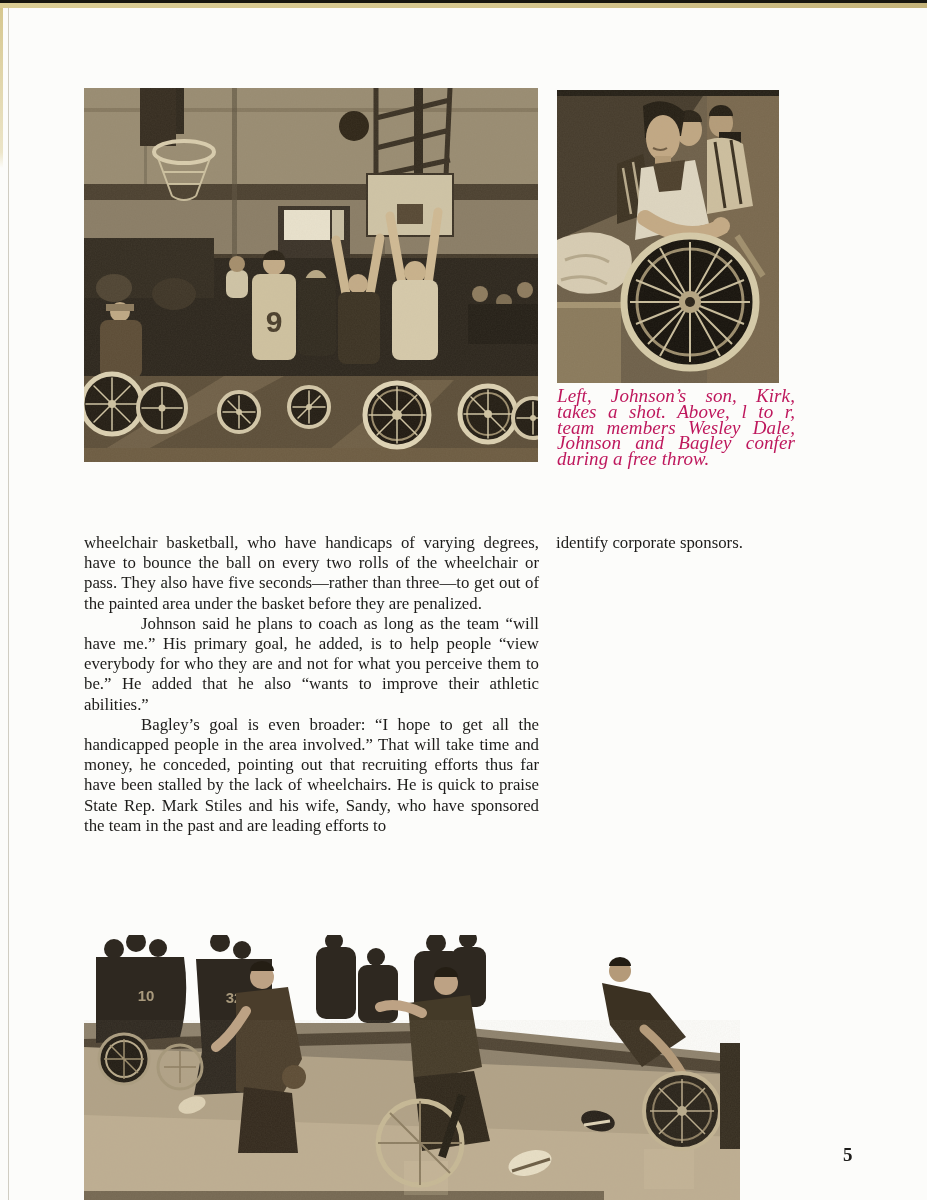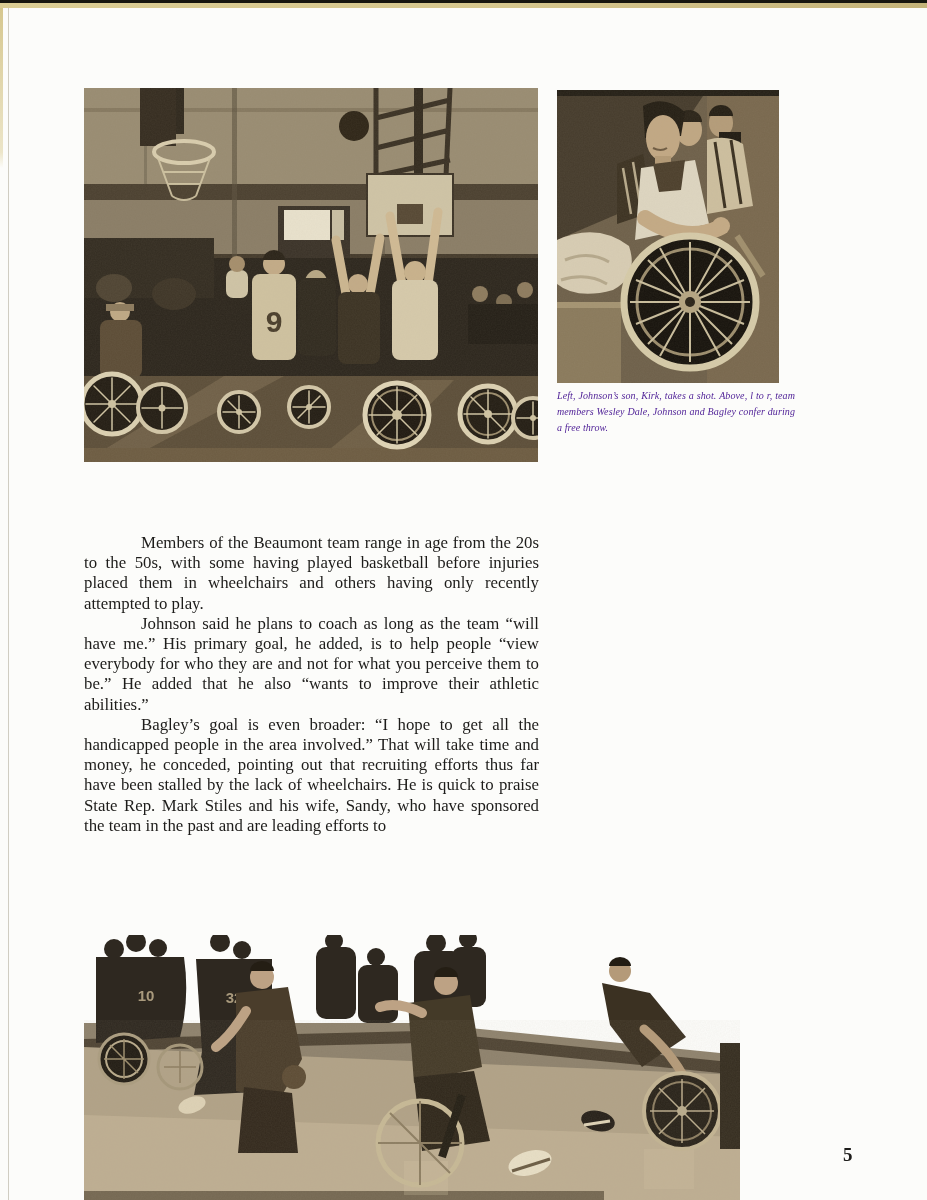--- a/index.html
+++ b/index.html
@@ -17,22 +17,22 @@
     background:linear-gradient(180deg,#d6c78e,#ece5c8 90%,rgba(236,229,200,0));}
   .edge-left-line{position:absolute;left:8px;top:8px;width:1px;height:1192px;background:#b8b3a5;opacity:.65;}
 
   figure{margin:0;padding:0;position:absolute;}
   .photo svg{display:block;}
   .photo-gym{left:84px;top:88px;width:454px;height:374px;}
   .photo-kirk{left:557px;top:90px;width:222px;height:293px;}
   .photo-action{left:84px;top:935px;width:656px;height:265px;text-align:right;}
 
   .caption{
-    position:absolute;font-style:italic;font-size:10px;line-height:15.8px;
-    color:#4c1d95;text-align:justify;font-weight:500;letter-spacing:.1px;
+    position:absolute;font-style:italic;font-size:19px;line-height:15.8px;
+    color:#be185d;text-align:justify;font-weight:500;letter-spacing:.1px;
   }
   .caption-top{left:557px;top:388px;width:238px;}
   .caption-bottom{left:748px;top:1051px;width:92px;line-height:15.4px;}
 
   .col{
     position:absolute;top:533px;font-size:16.8px;line-height:20.2px;
     text-align:justify;color:#1d1c1a;
   }
   .col-left{left:84px;width:455px;}
   .col-right{left:556px;width:319px;}
@@ -220,25 +220,26 @@
         <circle cx="133" cy="212" r="11" fill="#b5a582"></circle>
         <circle cx="133" cy="212" r="5" fill="#2a2318"></circle>
       </g>
       <rect width="222" height="293" filter="url(#grainB)" opacity="0.5"></rect>
     </svg>
   </figure>
 
   <div class="caption caption-top">Left, Johnson’s son, Kirk, takes a shot. Above, l to r, team members Wesley Dale, Johnson and Bagley confer during a free throw.</div>
 
   <div class="col col-left">
-      <p class="indent">Members of the Beaumont team range in age from the 20s to the 50s, with some having played basketball before injuries placed them in wheelchairs and others having only recently attempted to play.</p>
+      <p class="">wheelchair basketball, who have handicaps of varying degrees, have to bounce the ball on every two rolls of the wheelchair or pass. They also have five seconds—rather than three—to get out of the painted area under the basket before they are penalized.</p>
       <p class="indent">Johnson said he plans to coach as long as the team “will have me.” His primary goal, he added, is to help people “view everybody for who they are and not for what you perceive them to be.” He added that he also “wants to improve their athletic abilities.”</p>
       <p class="indent">Bagley’s goal is even broader: “I hope to get all the handicapped people in the area involved.” That will take time and money, he conceded, pointing out that recruiting efforts thus far have been stalled by the lack of wheelchairs. He is quick to praise State Rep. Mark Stiles and his wife, Sandy, who have sponsored the team in the past and are leading efforts to</p>
     </div>
   <div class="col col-right">
+      <p class="">identify corporate sponsors.</p>
     </div>
 
   <figure class="photo photo-action">
     <svg width="656" height="265" viewBox="0 0 656 265" xmlns="http://www.w3.org/2000/svg">
       <defs>
         <filter id="grainC" x="0" y="0" width="100%" height="100%">
           <feTurbulence type="fractalNoise" baseFrequency="0.8" numOctaves="2"></feTurbulence>
           <feColorMatrix type="matrix" values="0 0 0 0 0.45  0 0 0 0 0.40  0 0 0 0 0.30  0 0 0 0.22 0"></feColorMatrix>
         </filter>
       </defs>

